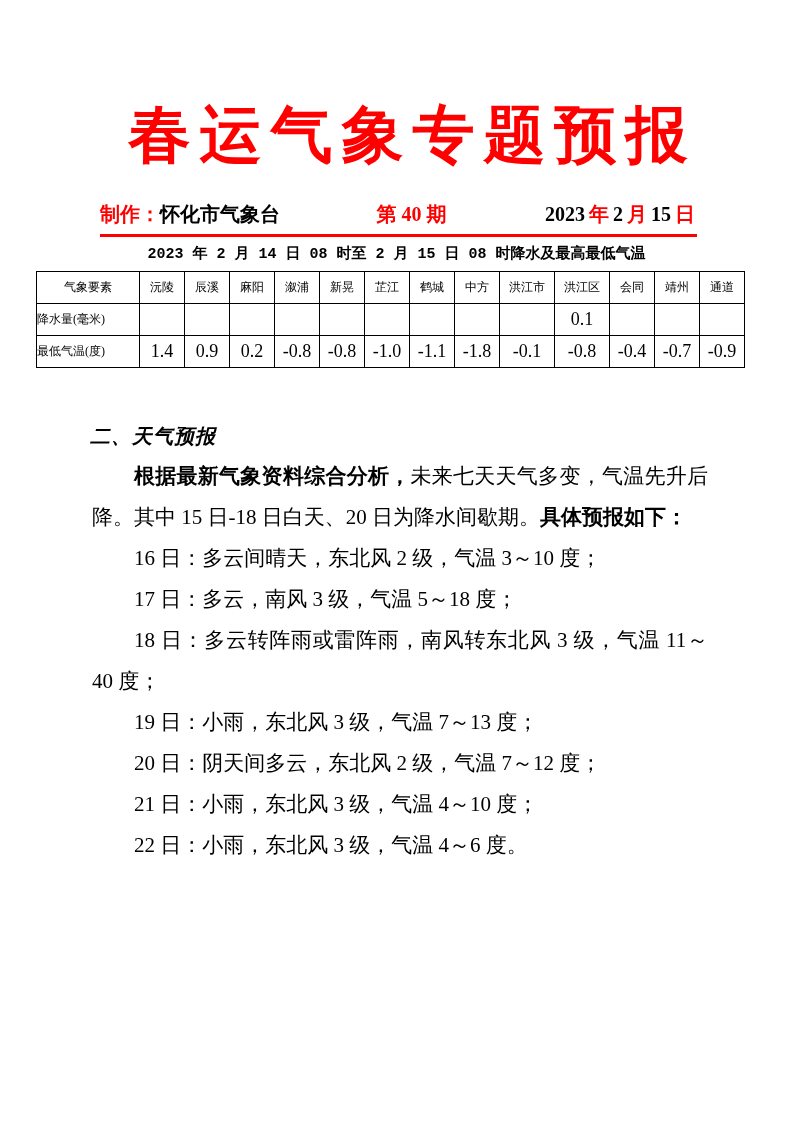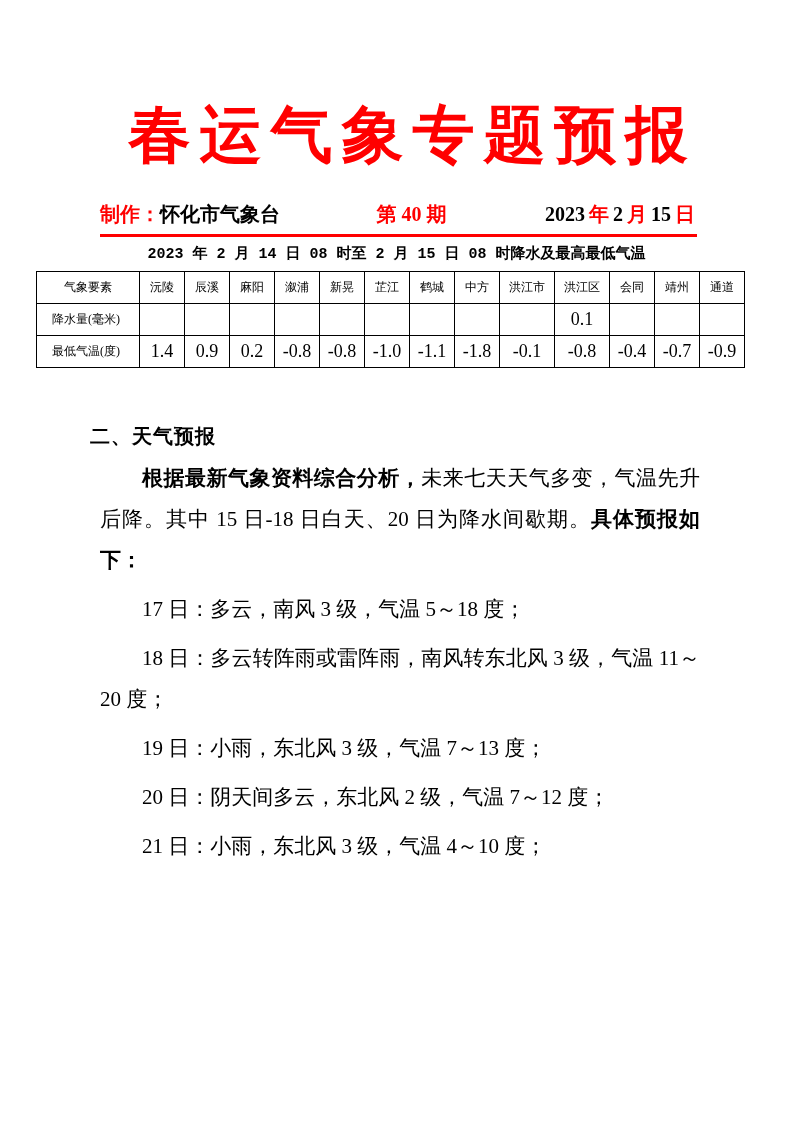--- a/index.html
+++ b/index.html
@@ -73,30 +73,30 @@
     border: 1px solid #000;
     height: 32px;
     padding: 0 2px;
     text-align: center;
     vertical-align: middle;
     font-weight: normal;
     font-size: 12px;
     overflow: hidden;
   }
   table.obs td.num { font-size: 18px; }
-  table.obs td.row-label { text-align: left; padding-left: 15px; }
+  table.obs td.row-label { text-align: left; padding-left: 0; }
   .body-text {
     width: 616px;
     margin: 54px 0 0 92px;
     font-size: 21px;
     line-height: 41px;
     text-align: justify;
   }
-  .body-text .section-heading { margin: 0 0 6px -2px; }
-  .body-text p { margin: 8px; text-indent: 2em; }
+  .body-text .section-heading { margin: 0 0 6px -2px; font-style: italic; }
+  .body-text p { margin: 0; text-indent: 2em; }
   .b { font-weight: bold; }
 </style>
 </head>
 <body>
 
 <div class="page">
 
   <h1 class="doc-title">春运气象专题预报</h1>
 
   <div class="meta-row">
@@ -179,20 +179,22 @@
       <td class="num">-0.4</td>
       <td class="num">-0.7</td>
       <td class="num">-0.9</td>
     </tr>
   </tbody>
     </table>
 
   <div class="body-text">
     <div class="section-heading">二、天气预报</div>
     <p><span class="b">根据最新气象资料综合分析，</span><span>未来七天天气多变，气温先升后降。其中 15 日-18 日白天、20 日为降水间歇期。</span><span class="b">具体预报如下：</span></p>
+    <p>16 日：多云间晴天，东北风 2 级，气温 3～10 度；</p>
     <p>17 日：多云，南风 3 级，气温 5～18 度；</p>
-    <p>18 日：多云转阵雨或雷阵雨，南风转东北风 3 级，气温 11～20 度；</p>
+    <p>18 日：多云转阵雨或雷阵雨，南风转东北风 3 级，气温 11～40 度；</p>
     <p>19 日：小雨，东北风 3 级，气温 7～13 度；</p>
     <p>20 日：阴天间多云，东北风 2 级，气温 7～12 度；</p>
     <p>21 日：小雨，东北风 3 级，气温 4～10 度；</p>
+    <p>22 日：小雨，东北风 3 级，气温 4～6 度。</p>
   </div>
 
 </div>
 
 </body></html>

